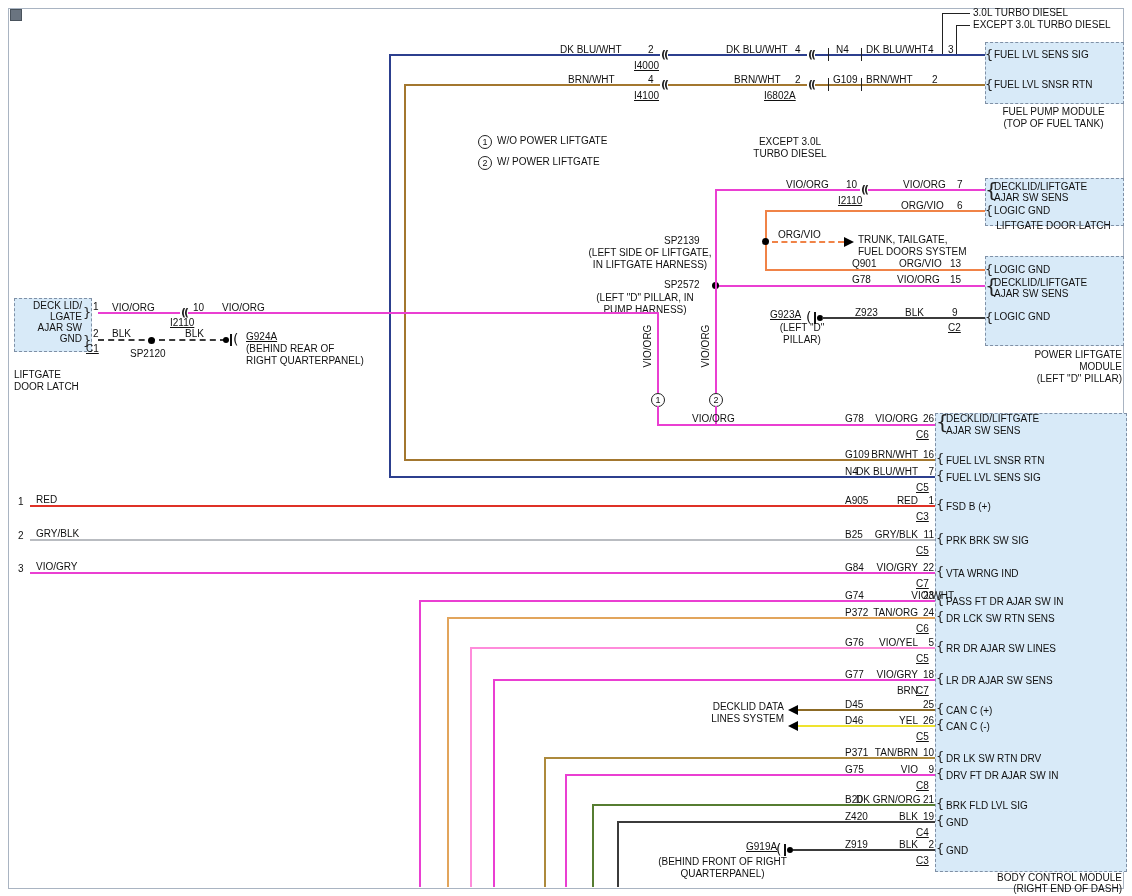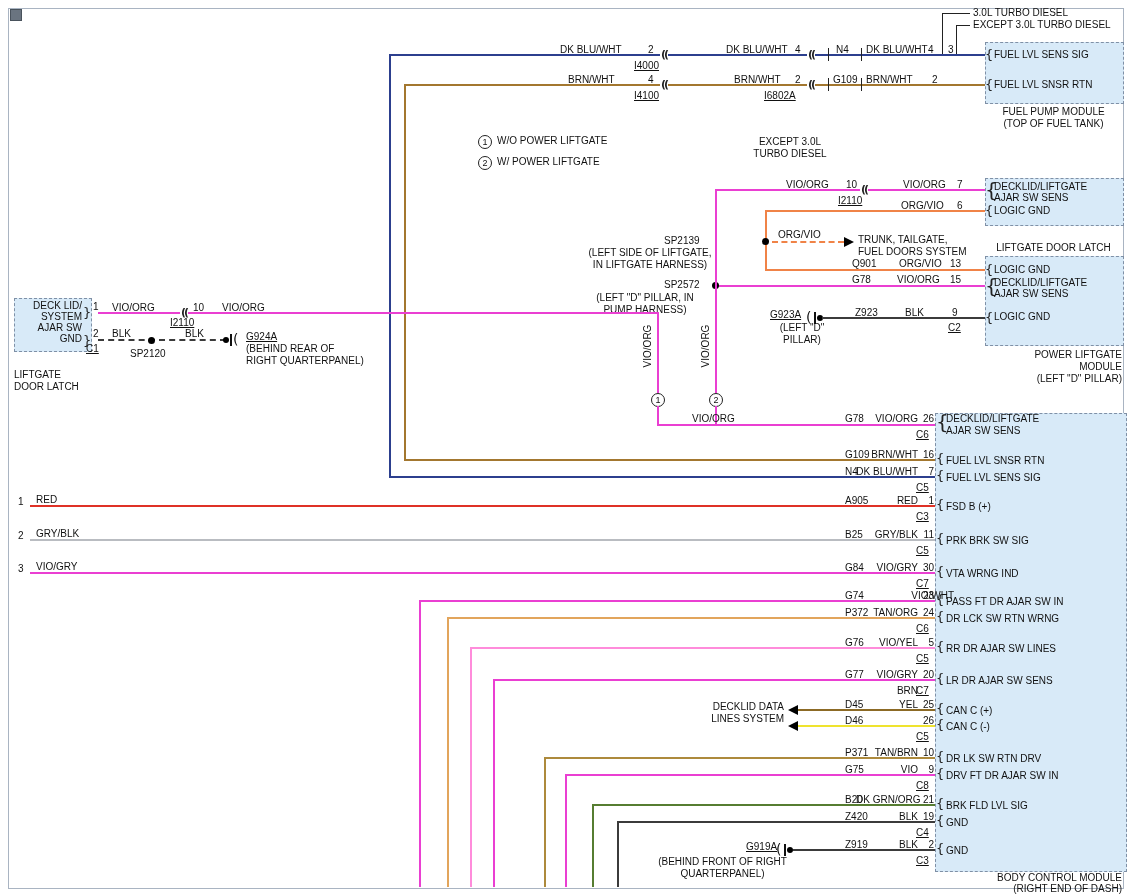--- a/index.html
+++ b/index.html
@@ -111,21 +111,21 @@
   <div class="hw org" style="left:766px;top:210px;width:219px"></div>
   <div class="l" style="left:901px;top:200px">ORG/VIO</div>
   <div class="l" style="left:957px;top:200px">6</div>
 
   <div class="box" style="left:985px;top:178px;width:137px;height:46px"></div>
   <div class="brace b20" style="left:985px;top:180px">{</div>
   <div class="brace" style="left:985px;top:204px">{</div>
   <div class="l" style="left:994px;top:181px">DECKLID/LIFTGATE</div>
   <div class="l" style="left:994px;top:192px">AJAR SW SENS</div>
   <div class="l" style="left:994px;top:205px">LOGIC GND</div>
-  <div class="l ctr" style="left:985px;top:242px;width:137px">LIFTGATE DOOR LATCH</div>
+  <div class="l ctr" style="left:985px;top:220px;width:137px">LIFTGATE DOOR LATCH</div>
 
   <div class="vw org" style="left:765px;top:210px;height:61px"></div>
   <div class="dot" style="left:762px;top:238px"></div>
   <div class="l" style="left:664px;top:235px">SP2139</div>
   <div class="l ctr" style="left:560px;top:247px;width:180px">(LEFT SIDE OF LIFTGATE,</div>
   <div class="l ctr" style="left:560px;top:259px;width:180px">IN LIFTGATE HARNESS)</div>
   <div class="dash o" style="left:772px;top:241px;width:72px"></div>
   <div class="arrR" style="left:844px;top:237px"></div>
   <div class="l" style="left:778px;top:229px">ORG/VIO</div>
   <div class="l" style="left:858px;top:234px">TRUNK, TAILGATE,</div>
@@ -164,21 +164,21 @@
   <div class="l" style="left:994px;top:264px">LOGIC GND</div>
   <div class="l" style="left:994px;top:277px">DECKLID/LIFTGATE</div>
   <div class="l" style="left:994px;top:288px">AJAR SW SENS</div>
   <div class="l" style="left:994px;top:311px">LOGIC GND</div>
   <div class="l ra" style="left:985px;top:349px;width:137px">POWER LIFTGATE</div>
   <div class="l ra" style="left:985px;top:361px;width:137px">MODULE</div>
   <div class="l ra" style="left:985px;top:373px;width:137px">(LEFT "D" PILLAR)</div>
 
   <div class="box" style="left:14px;top:298px;width:76px;height:52px"></div>
   <div class="l ra" style="left:14px;top:300px;width:68px">DECK LID/</div>
-  <div class="l ra" style="left:14px;top:311px;width:68px">SYSTEM</div>
+  <div class="l ra" style="left:14px;top:311px;width:68px">LGATE</div>
   <div class="l ra" style="left:14px;top:322px;width:68px">AJAR SW</div>
   <div class="l ra" style="left:14px;top:333px;width:68px">GND</div>
   <div class="brace" style="left:83px;top:306px">}</div>
   <div class="brace" style="left:83px;top:334px">}</div>
   <div class="l" style="left:93px;top:301px">1</div>
   <div class="l" style="left:93px;top:328px">2</div>
   <div class="l u" style="left:86px;top:343px">C1</div>
   <div class="l" style="left:14px;top:369px">LIFTGATE</div>
   <div class="l" style="left:14px;top:381px">DOOR LATCH</div>
 
@@ -257,73 +257,73 @@
   <div class="l ra" style="left:918px;top:529px;width:16px">11</div>
   <div class="l u" style="left:916px;top:545px">C5</div>
 
   <div class="hw vio" style="left:30px;top:572px;width:905px"></div>
   <div class="l" style="left:18px;top:563px">3</div>
   <div class="l" style="left:36px;top:561px">VIO/GRY</div>
   <div class="brace" style="left:936px;top:565px">{</div>
   <div class="l" style="left:946px;top:568px">VTA WRNG IND</div>
   <div class="l" style="left:845px;top:562px">G84</div>
   <div class="l ra" style="left:856px;top:562px;width:62px">VIO/GRY</div>
-  <div class="l ra" style="left:918px;top:562px;width:16px">30</div>
+  <div class="l ra" style="left:918px;top:562px;width:16px">22</div>
   <div class="l u" style="left:916px;top:578px">C7</div>
 
   <div class="hw vio" style="left:419px;top:600px;width:516px"></div>
   <div class="vw vio" style="left:419px;top:600px;height:287px"></div>
   <div class="brace" style="left:936px;top:593px">{</div>
   <div class="l" style="left:946px;top:596px">PASS FT DR AJAR SW IN</div>
   <div class="l" style="left:845px;top:590px">G74</div>
   <div class="l ra" style="left:892px;top:590px;width:62px">VIO/WHT</div>
   <div class="l ra" style="left:918px;top:590px;width:16px">23</div>
 
   <div class="hw tano" style="left:447px;top:617px;width:488px"></div>
   <div class="vw tano" style="left:447px;top:617px;height:270px"></div>
   <div class="brace" style="left:936px;top:610px">{</div>
-  <div class="l" style="left:946px;top:613px">DR LCK SW RTN WRNG</div>
+  <div class="l" style="left:946px;top:613px">DR LCK SW RTN SENS</div>
   <div class="l" style="left:845px;top:607px">P372</div>
   <div class="l ra" style="left:856px;top:607px;width:62px">TAN/ORG</div>
   <div class="l ra" style="left:918px;top:607px;width:16px">24</div>
   <div class="l u" style="left:916px;top:623px">C6</div>
 
   <div class="hw vioy" style="left:470px;top:647px;width:465px"></div>
   <div class="vw vioy" style="left:470px;top:647px;height:240px"></div>
   <div class="brace" style="left:936px;top:640px">{</div>
   <div class="l" style="left:946px;top:643px">RR DR AJAR SW LINES</div>
   <div class="l" style="left:845px;top:637px">G76</div>
   <div class="l ra" style="left:856px;top:637px;width:62px">VIO/YEL</div>
   <div class="l ra" style="left:918px;top:637px;width:16px">5</div>
   <div class="l u" style="left:916px;top:653px">C5</div>
 
   <div class="hw vio" style="left:493px;top:679px;width:442px"></div>
   <div class="vw vio" style="left:493px;top:679px;height:208px"></div>
   <div class="brace" style="left:936px;top:672px">{</div>
   <div class="l" style="left:946px;top:675px">LR DR AJAR SW SENS</div>
   <div class="l" style="left:845px;top:669px">G77</div>
   <div class="l ra" style="left:856px;top:669px;width:62px">VIO/GRY</div>
-  <div class="l ra" style="left:918px;top:669px;width:16px">20</div>
+  <div class="l ra" style="left:918px;top:669px;width:16px">18</div>
   <div class="l u" style="left:916px;top:685px">C7</div>
 
   <div class="arrL" style="left:788px;top:705px"></div>
   <div class="hw brn" style="left:798px;top:709px;width:137px"></div>
   <div class="arrL" style="left:788px;top:721px"></div>
   <div class="hw yel" style="left:798px;top:725px;width:137px"></div>
   <div class="l ra" style="left:680px;top:701px;width:104px">DECKLID DATA</div>
   <div class="l ra" style="left:680px;top:713px;width:104px">LINES SYSTEM</div>
   <div class="brace" style="left:936px;top:702px">{</div>
   <div class="l" style="left:946px;top:705px">CAN C (+)</div>
   <div class="l" style="left:845px;top:699px">D45</div>
   <div class="l ra" style="left:856px;top:685px;width:62px">BRN</div>
   <div class="l ra" style="left:918px;top:699px;width:16px">25</div>
   <div class="brace" style="left:936px;top:718px">{</div>
   <div class="l" style="left:946px;top:721px">CAN C (-)</div>
   <div class="l" style="left:845px;top:715px">D46</div>
-  <div class="l ra" style="left:856px;top:699px;width:62px">YEL</div>
+  <div class="l ra" style="left:856px;top:715px;width:62px">YEL</div>
   <div class="l ra" style="left:918px;top:715px;width:16px">26</div>
   <div class="l u" style="left:916px;top:731px">C5</div>
 
   <div class="hw tanb" style="left:544px;top:757px;width:391px"></div>
   <div class="vw tanb" style="left:544px;top:757px;height:130px"></div>
   <div class="brace" style="left:936px;top:750px">{</div>
   <div class="l" style="left:946px;top:753px">DR LK SW RTN DRV</div>
   <div class="l" style="left:845px;top:747px">P371</div>
   <div class="l ra" style="left:856px;top:747px;width:62px">TAN/BRN</div>
   <div class="l ra" style="left:918px;top:747px;width:16px">10</div>

